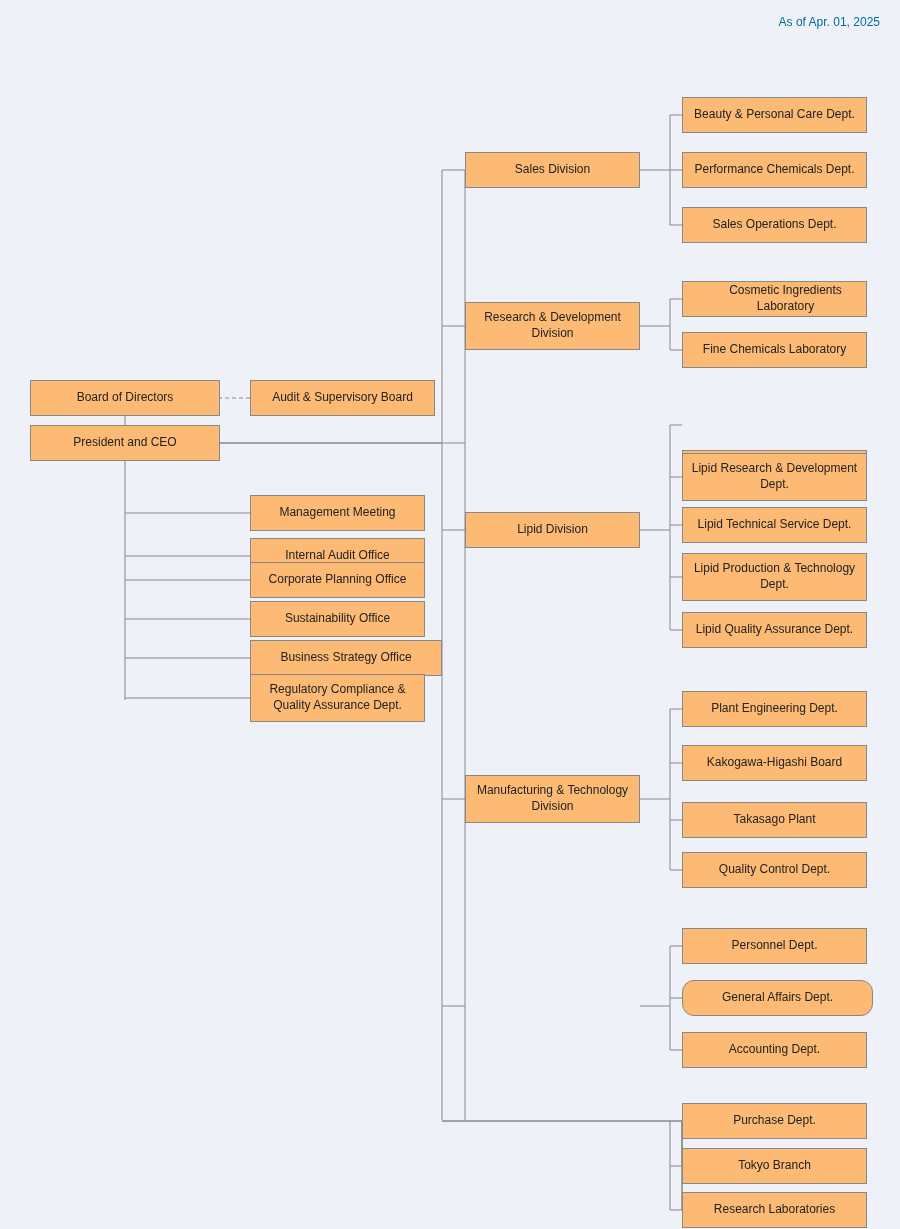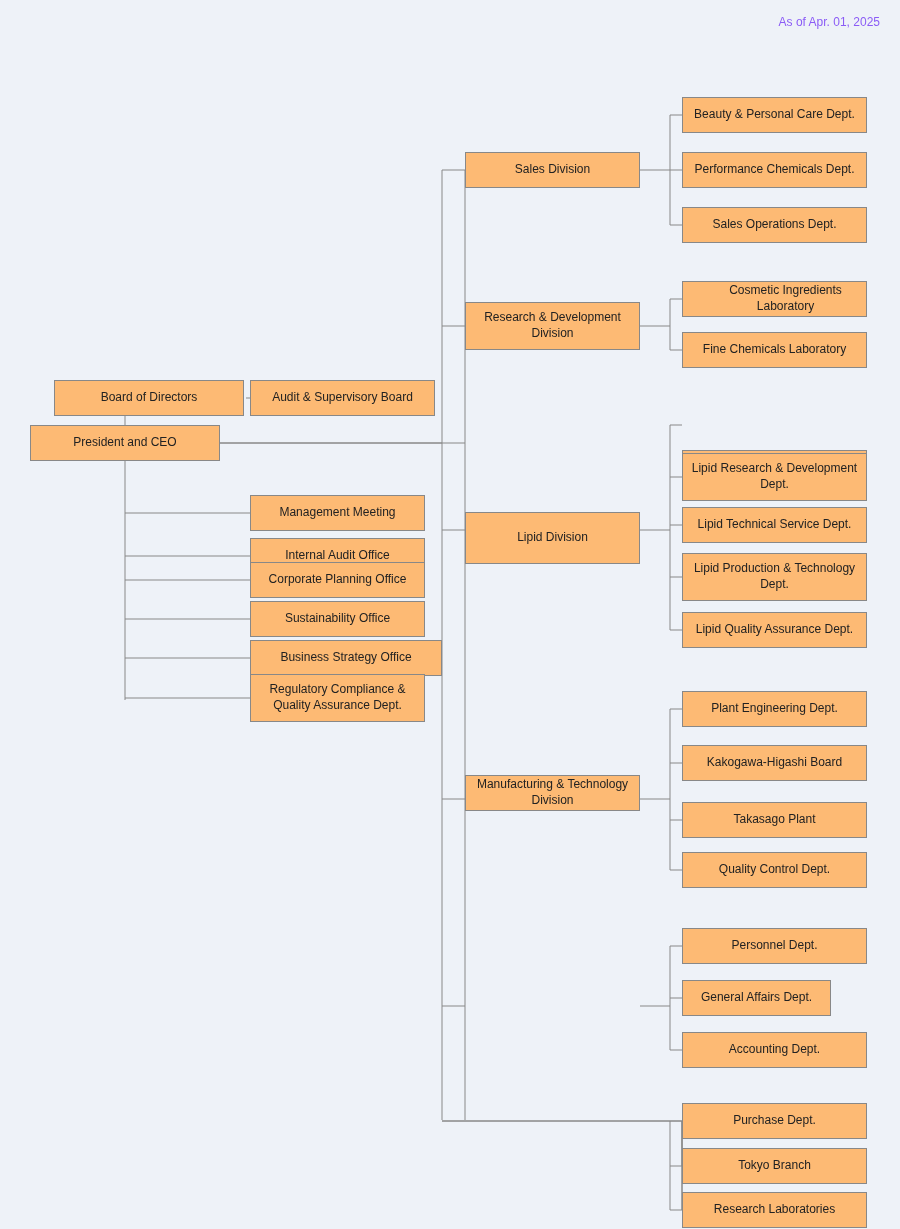--- a/index.html
+++ b/index.html
@@ -17,21 +17,21 @@
       min-height: 1229px;
       background: #eef2f8;
       position: relative;
       padding: 10px;
     }
     .date-label {
       position: absolute;
       top: 15px;
       right: 20px;
       font-size: 12px;
-      color: #8b5cf6;
+      color: #0369a1;
     }
     
     .org-chart {
       position: absolute;
       top: 40px;
       left: 10px;
       right: 10px;
       bottom: 10px;
     }
     
@@ -152,21 +152,21 @@
       <line x1="660" y1="1010" x2="672" y2="1010" stroke="#888" stroke-width="1"></line>
 
       <line x1="432" y1="1081" x2="432" y2="1081" stroke="#888" stroke-width="1"></line>
       <line x1="432" y1="1081" x2="660" y2="1081" stroke="#888" stroke-width="1"></line>
       <line x1="660" y1="1081" x2="660" y2="1170" stroke="#888" stroke-width="1"></line>
       <line x1="660" y1="1081" x2="672" y2="1081" stroke="#888" stroke-width="1"></line>
       <line x1="660" y1="1126" x2="672" y2="1126" stroke="#888" stroke-width="1"></line>
       <line x1="660" y1="1170" x2="672" y2="1170" stroke="#888" stroke-width="1"></line>
     </svg>
 
-    <div class="org-box box" style="left:20px;top:340px;width:190px;height:36px;margin-left:24px;">Board of Directors</div>
+    <div class="org-box box" style="left:20px;top:340px;width:190px;height:36px;">Board of Directors</div>
 
     <div class="org-box box" style="left:240px;top:340px;width:185px;height:36px;">Audit &amp; Supervisory Board</div>
 
     <div class="org-box box" style="left:20px;top:385px;width:190px;height:36px;">President and CEO</div>
 
     <div class="org-box box" style="left:240px;top:455px;width:175px;height:36px;">Management Meeting</div>
 
     <div class="org-box box" style="left:240px;top:498px;width:175px;height:36px;">Internal Audit Office</div>
 
     <div class="org-box box" style="left:240px;top:522px;width:175px;height:36px;">Corporate Planning Office</div>
@@ -174,23 +174,23 @@
     <div class="org-box box" style="left:240px;top:561px;width:175px;height:36px;">Sustainability Office</div>
 
     <div class="org-box box" style="left:240px;top:600px;width:192px;height:36px;">Business Strategy Office</div>
 
     <div class="org-box box" style="left:240px;top:634px;width:175px;height:48px;">Regulatory Compliance &amp; Quality Assurance Dept.</div>
 
     <div class="org-box box" style="left:455px;top:112px;width:175px;height:36px;">Sales Division</div>
 
     <div class="org-box box" style="left:455px;top:262px;width:175px;height:48px;">Research &amp; Development Division</div>
 
-    <div class="org-box box" style="left:455px;top:472px;width:175px;height:52px;">Lipid Division</div>
-
-    <div class="org-box box" style="left:455px;top:735px;width:175px;height:36px;">Manufacturing &amp; Technology Division</div>
+    <div class="org-box box" style="left:455px;top:472px;width:175px;height:36px;">Lipid Division</div>
+
+    <div class="org-box box" style="left:455px;top:735px;width:175px;height:48px;">Manufacturing &amp; Technology Division</div>
 
 
     <div class="org-box box" style="left:672px;top:57px;width:185px;height:36px;">Beauty &amp; Personal Care Dept.</div>
 
     <div class="org-box box" style="left:672px;top:112px;width:185px;height:36px;">Performance Chemicals Dept.</div>
 
     <div class="org-box box" style="left:672px;top:167px;width:185px;height:36px;">Sales Operations Dept.</div>
 
     <div class="org-box box" style="left:672px;top:241px;width:185px;height:36px;padding-left:28px;">Cosmetic Ingredients Laboratory</div>
 
@@ -209,21 +209,21 @@
     <div class="org-box box" style="left:672px;top:651px;width:185px;height:36px;">Plant Engineering Dept.</div>
 
     <div class="org-box box" style="left:672px;top:705px;width:185px;height:36px;">Kakogawa-Higashi Board</div>
 
     <div class="org-box box" style="left:672px;top:762px;width:185px;height:36px;">Takasago Plant</div>
 
     <div class="org-box box" style="left:672px;top:812px;width:185px;height:36px;">Quality Control Dept.</div>
 
     <div class="org-box box" style="left:672px;top:888px;width:185px;height:36px;">Personnel Dept.</div>
 
-    <div class="org-box box" style="left:672px;top:940px;width:149px;height:36px;">General Affairs Dept.</div>
+    <div class="org-box box" style="left:672px;top:940px;width:191px;height:36px;border-radius:12px;">General Affairs Dept.</div>
 
     <div class="org-box box" style="left:672px;top:992px;width:185px;height:36px;">Accounting Dept.</div>
 
     <div class="org-box box" style="left:672px;top:1063px;width:185px;height:36px;">Purchase Dept.</div>
 
     <div class="org-box box" style="left:672px;top:1108px;width:185px;height:36px;">Tokyo Branch</div>
 
     <div class="org-box box" style="left:672px;top:1152px;width:185px;height:36px;">Research Laboratories</div>
 
   </div>

